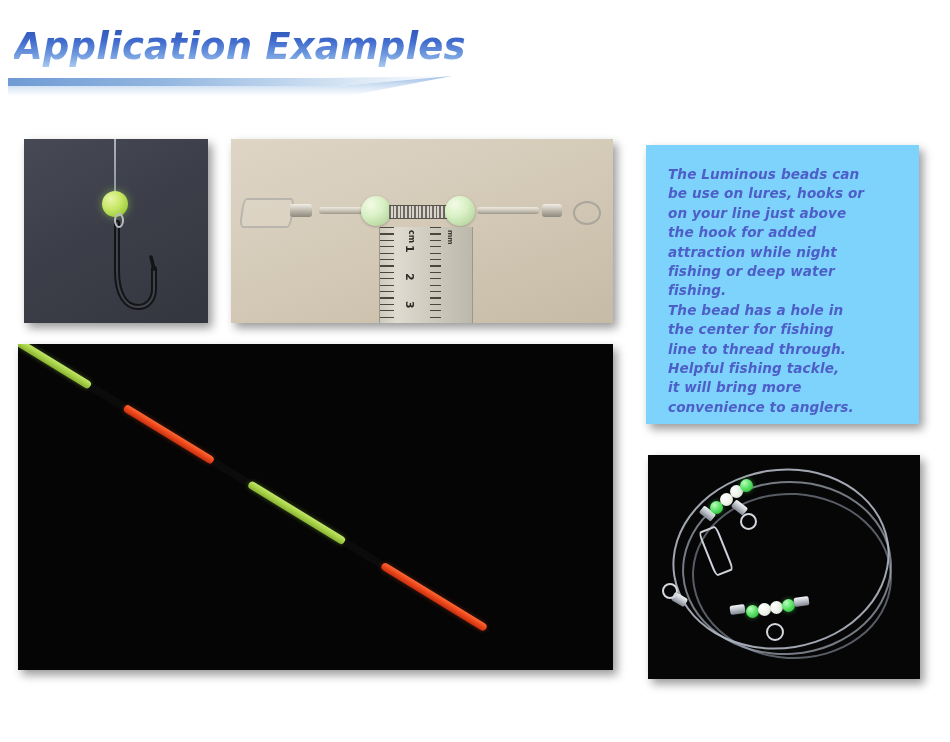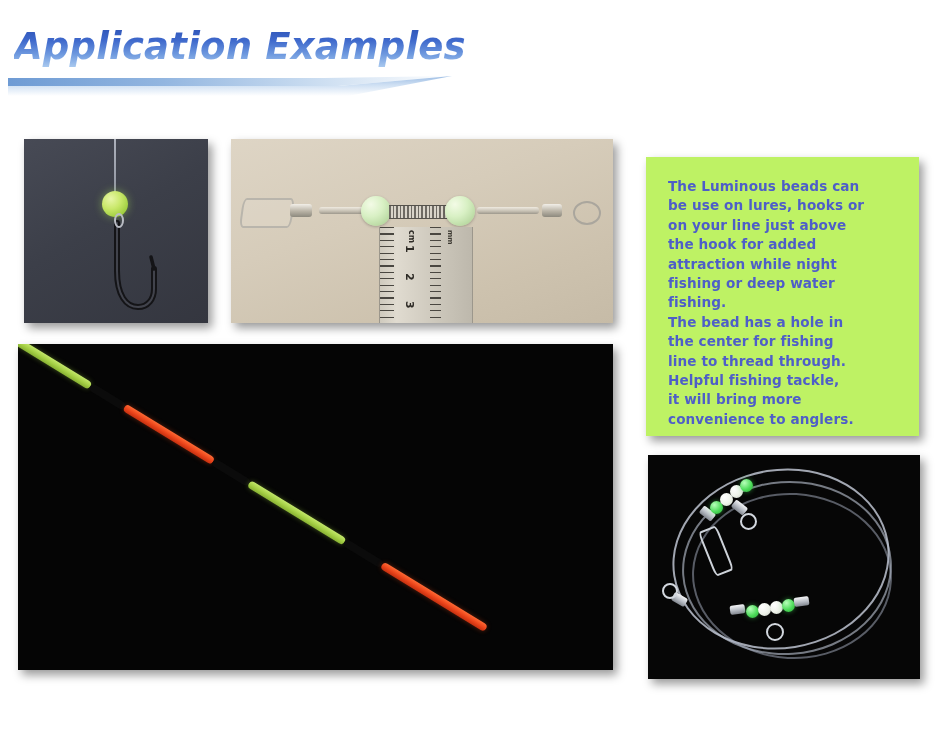--- a/index.html
+++ b/index.html
@@ -91,21 +91,21 @@
   .fl-stick{position:absolute;left:-10px;top:-18px;width:680px;height:22px;
     transform:rotate(31.5deg);transform-origin:0 50%;}
   .seg{position:absolute;top:6px;height:8px;border-radius:4px;}
   .seg-k{background:#0b0b0b;}
   .seg-g{background:linear-gradient(180deg,#c3e76b,#a4cf44 55%,#87b033);
          box-shadow:0 0 5px rgba(170,220,70,.35);}
   .seg-r{background:linear-gradient(180deg,#ff6a34,#ea431a 55%,#c2300f);
          box-shadow:0 0 5px rgba(240,80,30,.35);}
 
   
-  #p-text{left:646px;top:157px;width:273px;height:279px;background:#bef264;}
+  #p-text{left:646px;top:145px;width:273px;height:279px;background:#7dd3fc;font-style:italic;}
   .blurb{
     position:absolute;left:22px;top:20px;width:236px;
     color:#4e5ec8;
     font-family:"DejaVu Sans", sans-serif;
     font-size:13.6px;font-weight:bold;line-height:19.4px;
     letter-spacing:.1px;white-space:pre-line;
   }
 
   
   #p-leader{left:648px;top:455px;width:272px;height:224px;background:#060606;}

